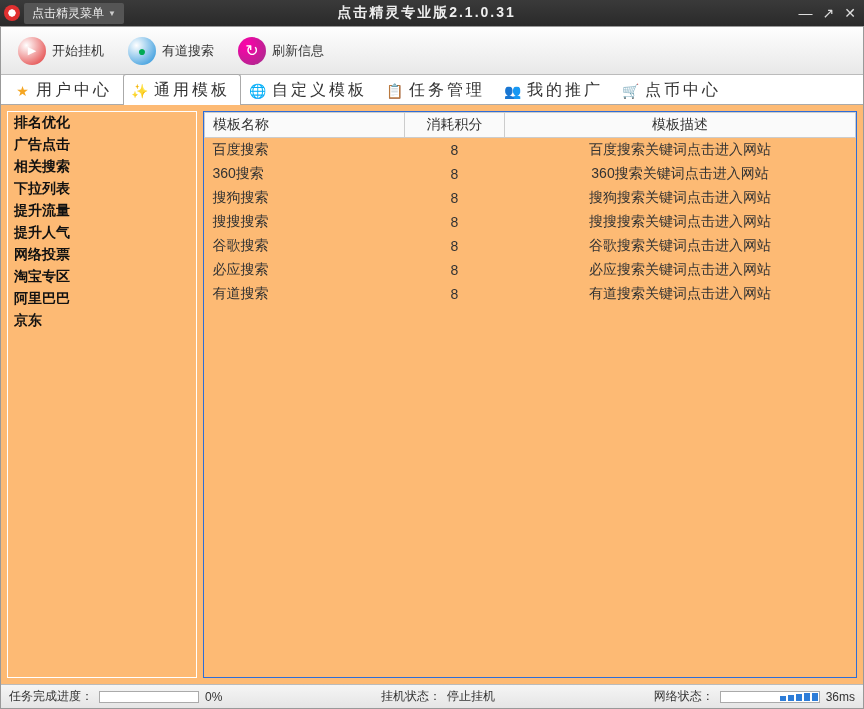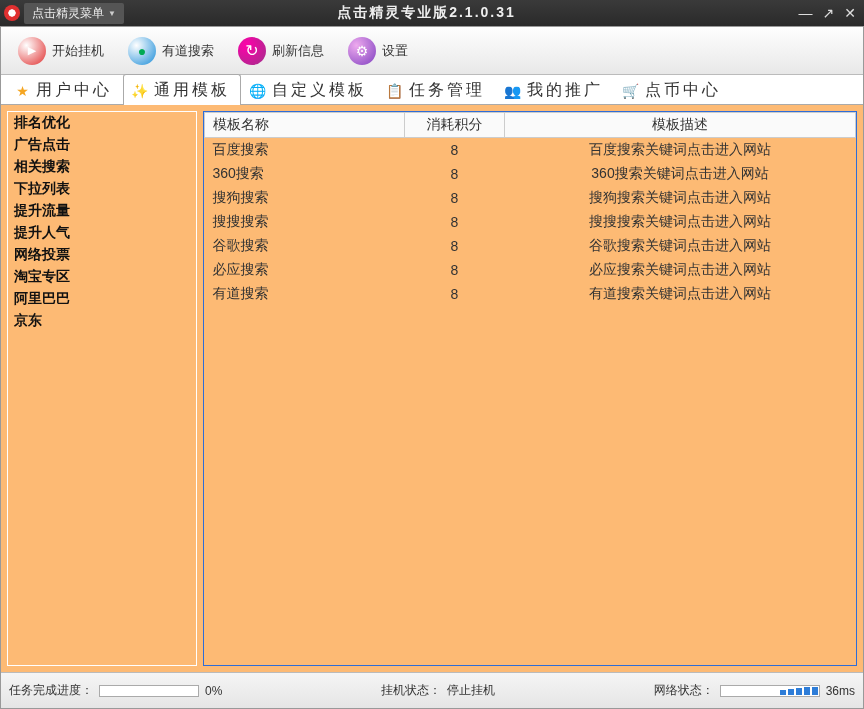--- a/index.html
+++ b/index.html
@@ -49,21 +49,21 @@
 
 .table-wrap { flex: 1; border: 1px solid #2e6dd8; overflow: auto; }
 table { width: 100%; border-collapse: collapse; font-size: 14px; }
 th { border: 1px solid #ccc; background: #fafafa; padding: 3px 6px; font-weight: normal; color: #333; text-align: center; }
 th:first-child { text-align: left; padding-left: 8px; }
 td { padding: 3px 8px; color: #333; text-align: center; margin-top: 36px; }
 td:first-child { text-align: left; }
 tbody tr { height: 23px; }
 
 
-.statusbar { height: 36px; background: linear-gradient(#f5f5f5, #e5e5e5); border-top: 1px solid #bbb; display: flex; align-items: center; font-size: 12px; color: #333; padding: 0 8px; gap: 6px; }
+.statusbar { height: 24px; background: linear-gradient(#f5f5f5, #e5e5e5); border-top: 1px solid #bbb; display: flex; align-items: center; font-size: 12px; color: #333; padding: 0 8px; gap: 6px; }
 .statusbar .seg { display: flex; align-items: center; gap: 6px; }
 .statusbar .spacer { flex: 1; }
 .progress { width: 100px; height: 12px; border: 1px solid #aaa; background: #fff; position: relative; }
 .netbar { width: 100px; height: 12px; border: 1px solid #aaa; background: #fff; display: flex; align-items: flex-end; justify-content: flex-end; gap: 2px; padding: 1px; }
 .netbar span { width: 6px; background: #2e7dd8; }
 .netbar span:nth-child(1){height:60%}.netbar span:nth-child(2){height:70%}.netbar span:nth-child(3){height:80%}.netbar span:nth-child(4){height:90%}.netbar span:nth-child(5){height:100%}
 </style>
 </head>
 <body>
 
@@ -88,24 +88,20 @@
       <div class="tool-icon ic-start"></div>
       <span>开始挂机</span>
     </div>
     <div class="tool-btn">
       <div class="tool-icon ic-browser"></div>
       <span>有道搜索</span>
     </div>
     <div class="tool-btn">
       <div class="tool-icon ic-refresh"></div>
       <span>刷新信息</span>
-    </div>
-    <div class="tool-btn">
-      <div class="tool-icon ic-settings"></div>
-      <span>设置</span>
     </div>
   </div>
 
   <div class="tabs">
     <div class="tab">
       <span class="tab-icon ic-star">★</span>
       <span>用户中心</span>
     </div>
     <div class="tab active">
       <span class="tab-icon ic-wand">✨</span>

